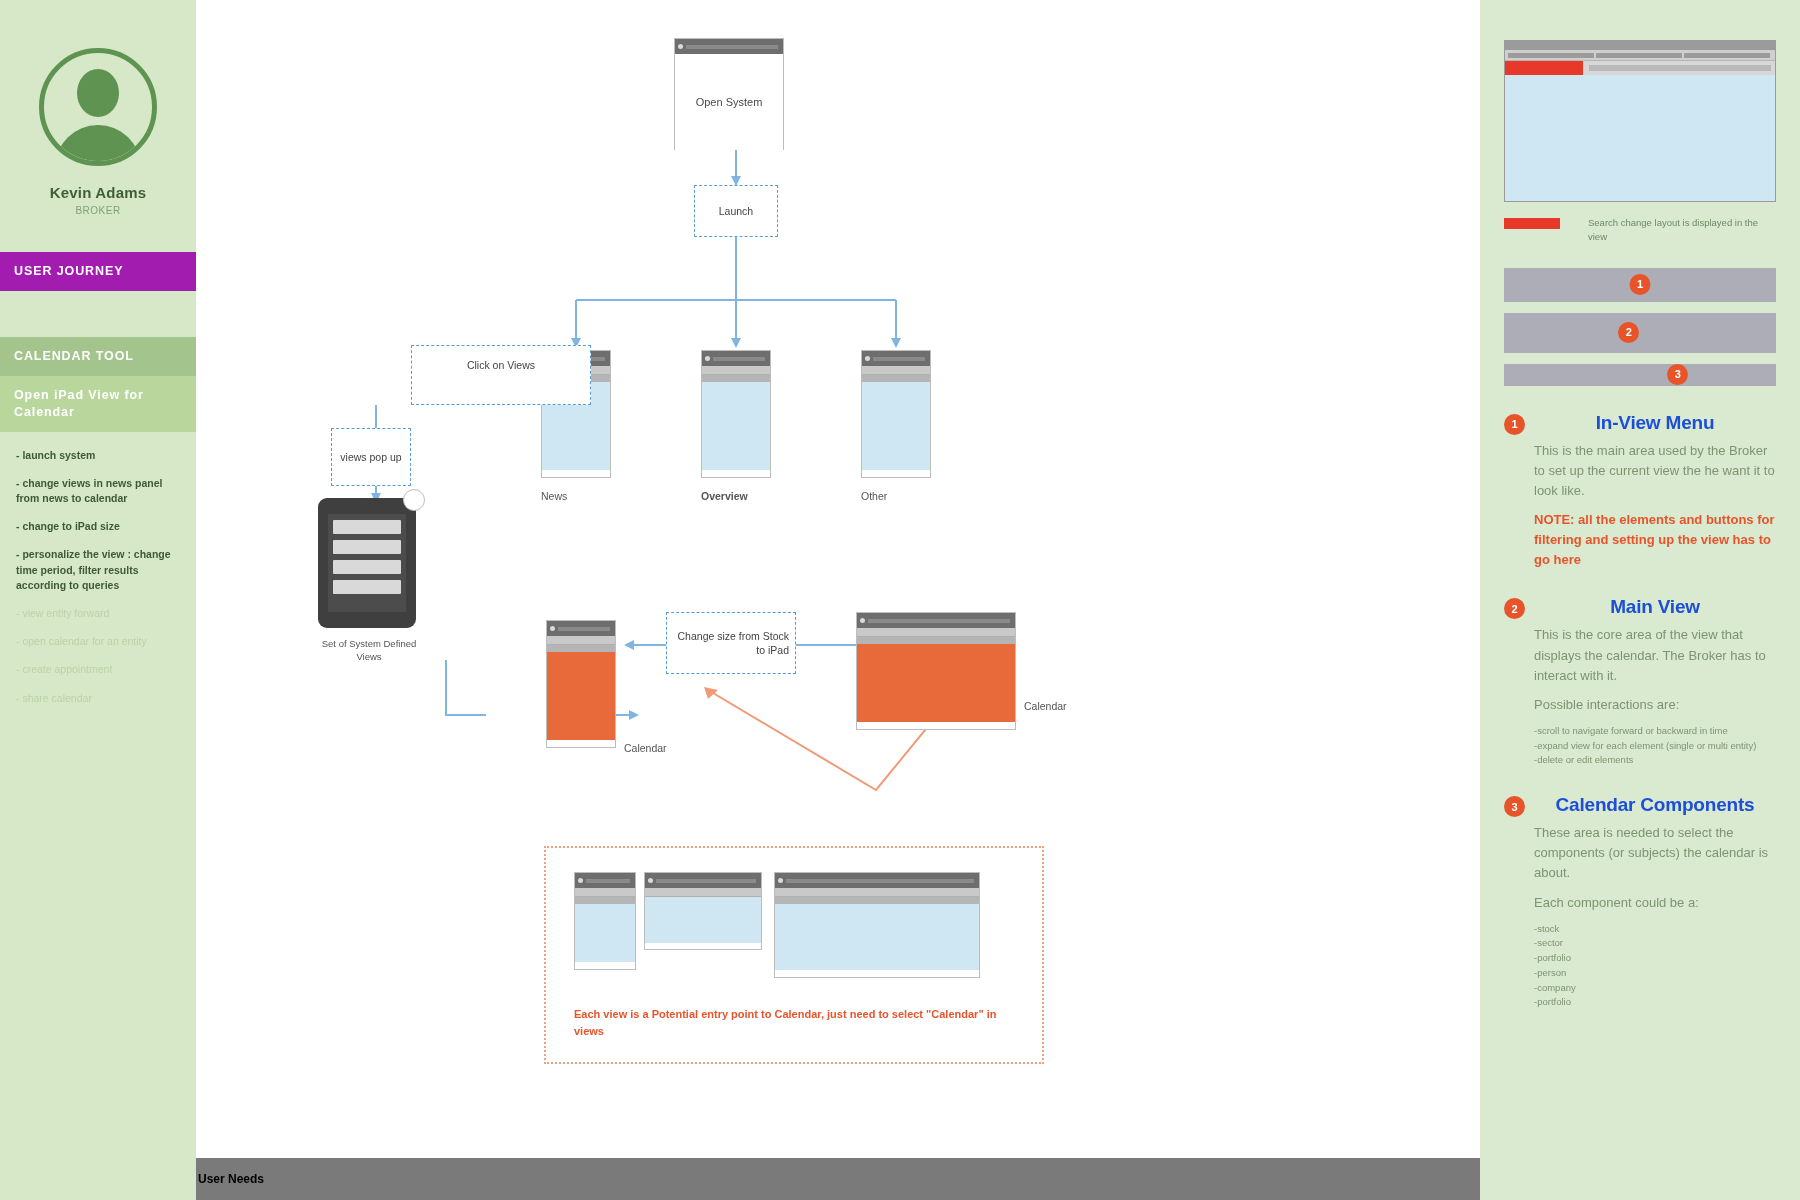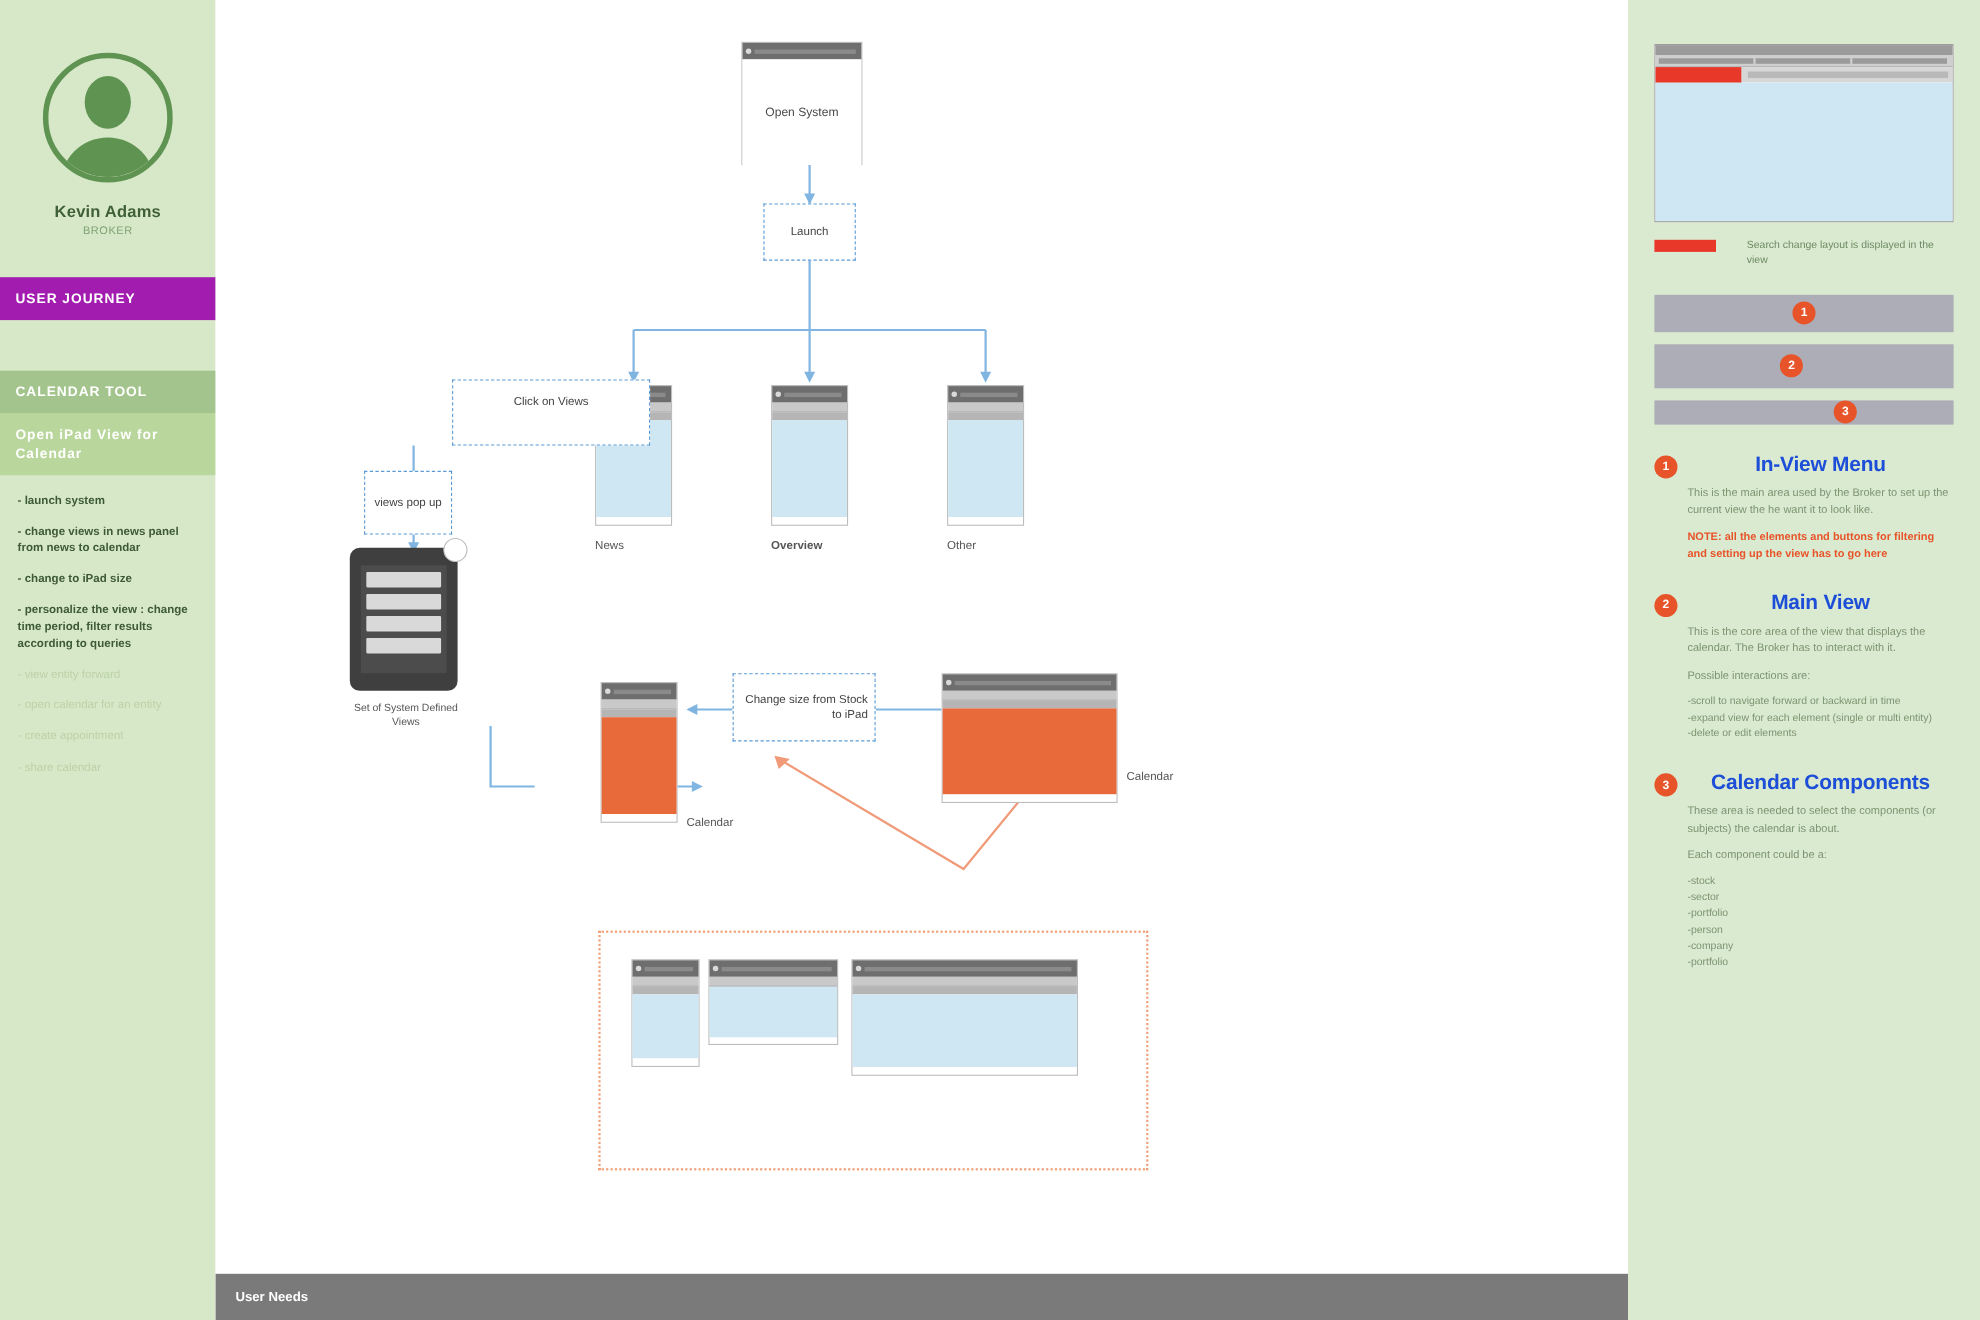--- a/index.html
+++ b/index.html
@@ -139,31 +139,31 @@
   }
 
   .section { margin-top: 26px; position: relative; padding-left: 30px; }
   .section .pin { left: 0; top: 2px; position: absolute; }
   .section h3 {
     font-size: 19px; font-weight: bold; color: #1d4ed8; letter-spacing: -.2px;
     margin-bottom: 7px;
     text-align: center;
   }
   .section p {
-    font-size: 10px; color: #7d9471; line-height: 1.55; margin-bottom: 9px;
+    font-size: 13px; color: #7d9471; line-height: 1.55; margin-bottom: 9px;
   }
   .section p.note { color: #e8542a; font-weight: bold; }
   .section ul { list-style: none; }
   .section li { font-size: 9.5px; color: #7d9471; line-height: 1.55; }
 
   
   .bottombar {
     position: absolute; left: 196px; right: 320px; bottom: 0; height: 42px;
-    background: #7a7a7a; color: #ffffff;
-    display: flex; align-items: center; padding: 0 18px;
+    background: #7a7a7a; color: #000000;
+    display: flex; align-items: center; padding: 0 2px;
     font-size: 12px; font-weight: bold;
   }
 </style>
 </head>
 <body>
 
 <div class="page">
 
   <aside class="sidebar">
     <div class="avatar-wrap">
@@ -345,20 +345,21 @@
     <div class="win" style="left:578px; top:872px; width:206px; height:106px;">
       <div class="bar">
           <div class="dot"></div>
           <div class="t"></div>
         </div>
       <div class="sub"></div>
       <div class="sub2"></div>
       <div class="content" style="height:66px;"></div>
     </div>
 
+    <div class="red-note" style="left:378px; top:1006px; width:440px;">Each view is a Potential entry point to Calendar, just need to select "Calendar" in views</div>
 
   </main>
 
   <aside class="rightpanel">
 
     <div class="rp-win">
       <div class="titlebar"></div>
       <div class="toolrow">
         <div class="seg"></div>
         <div class="seg"></div>

